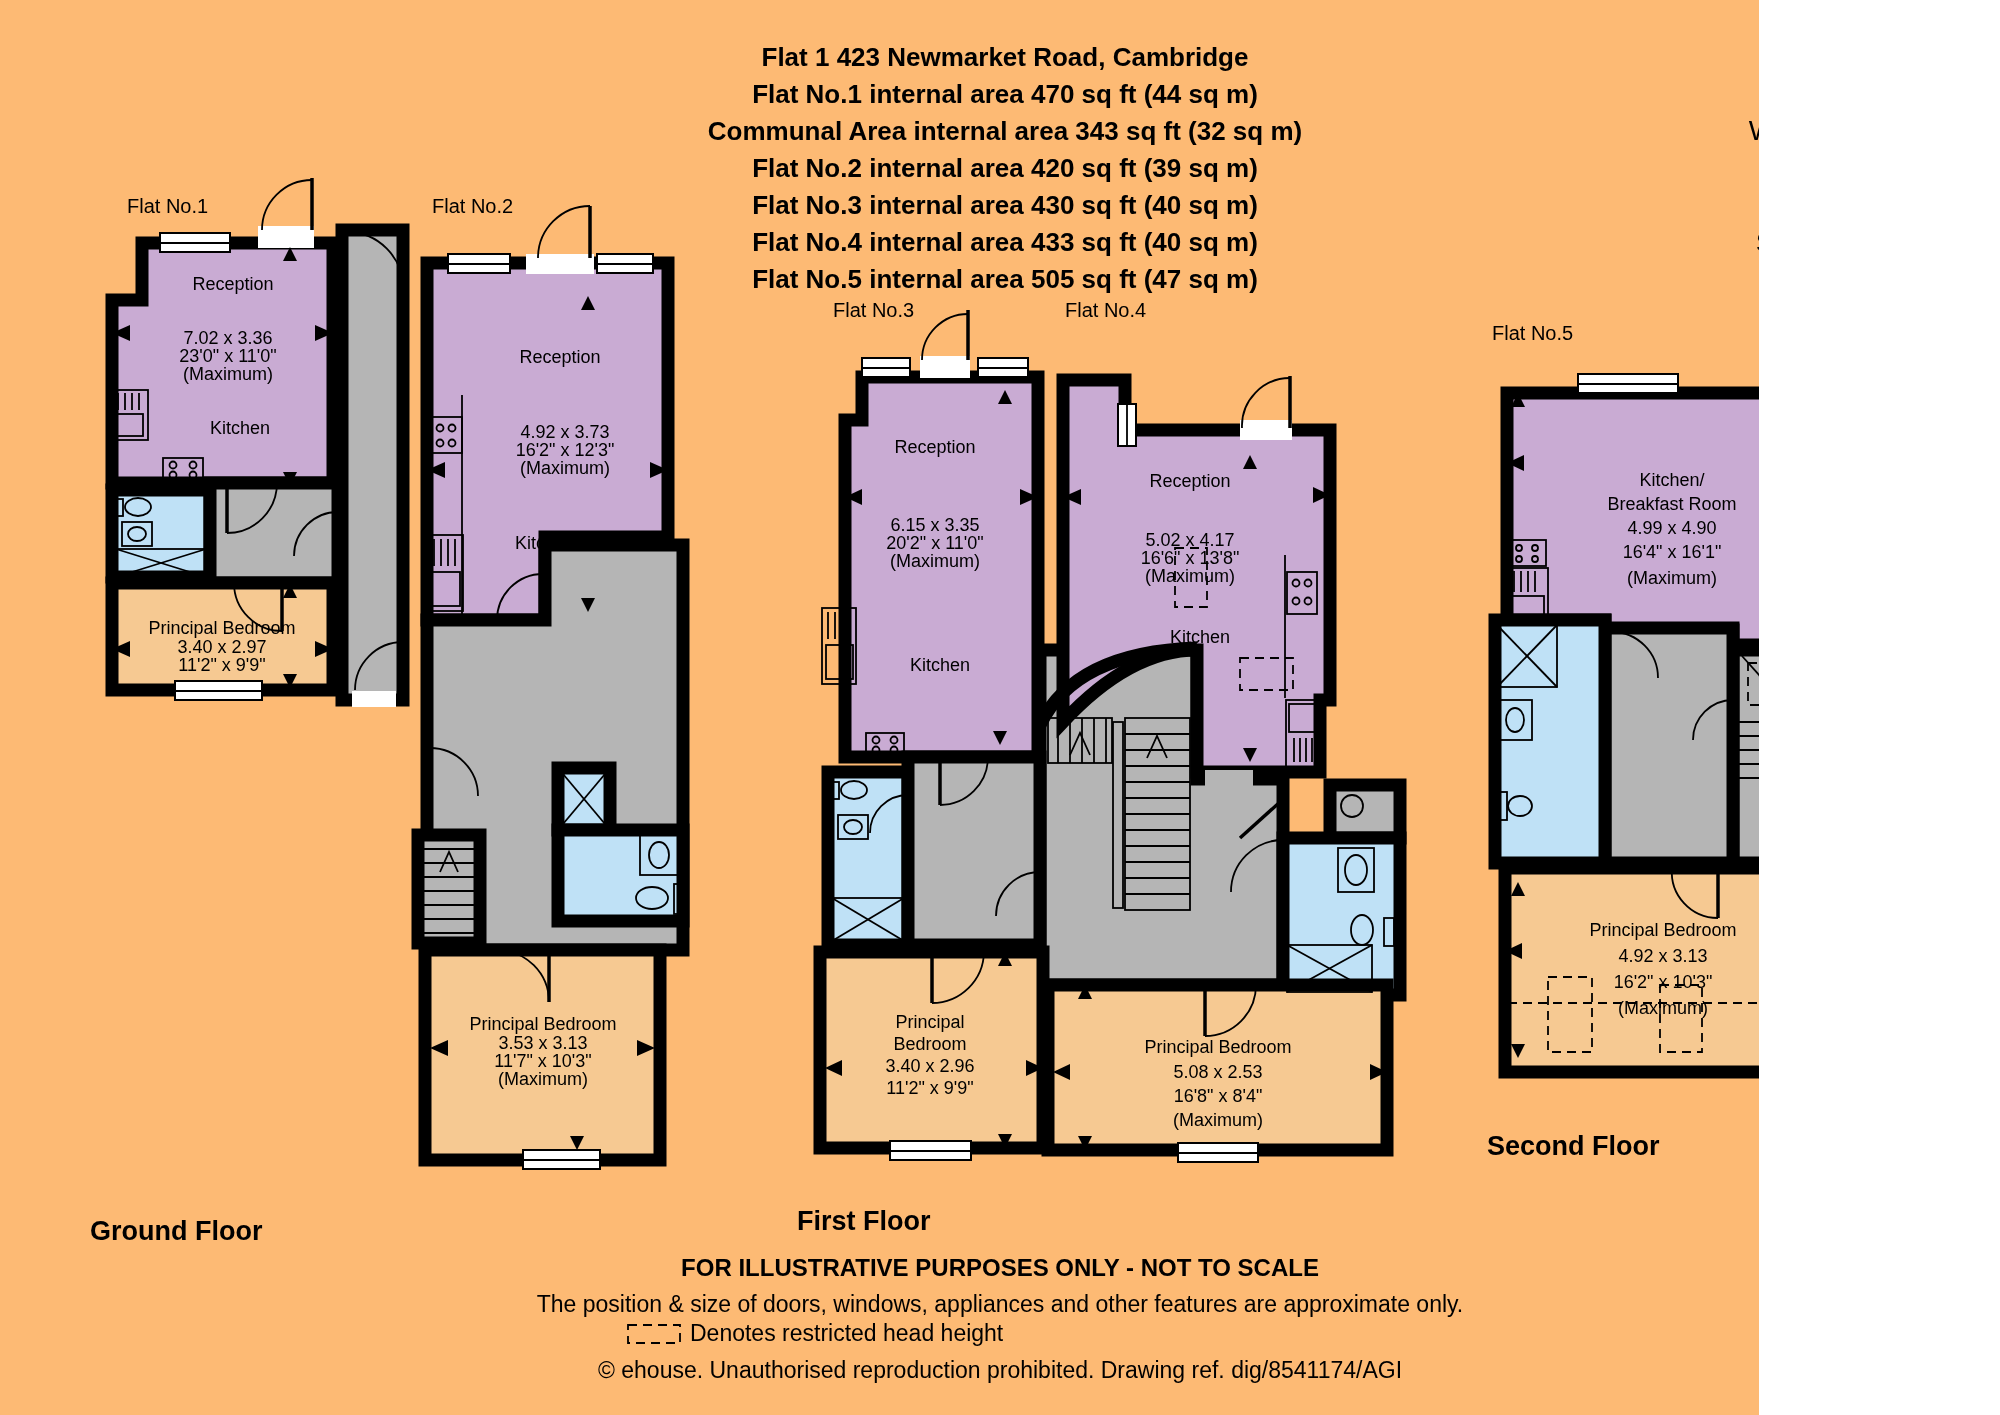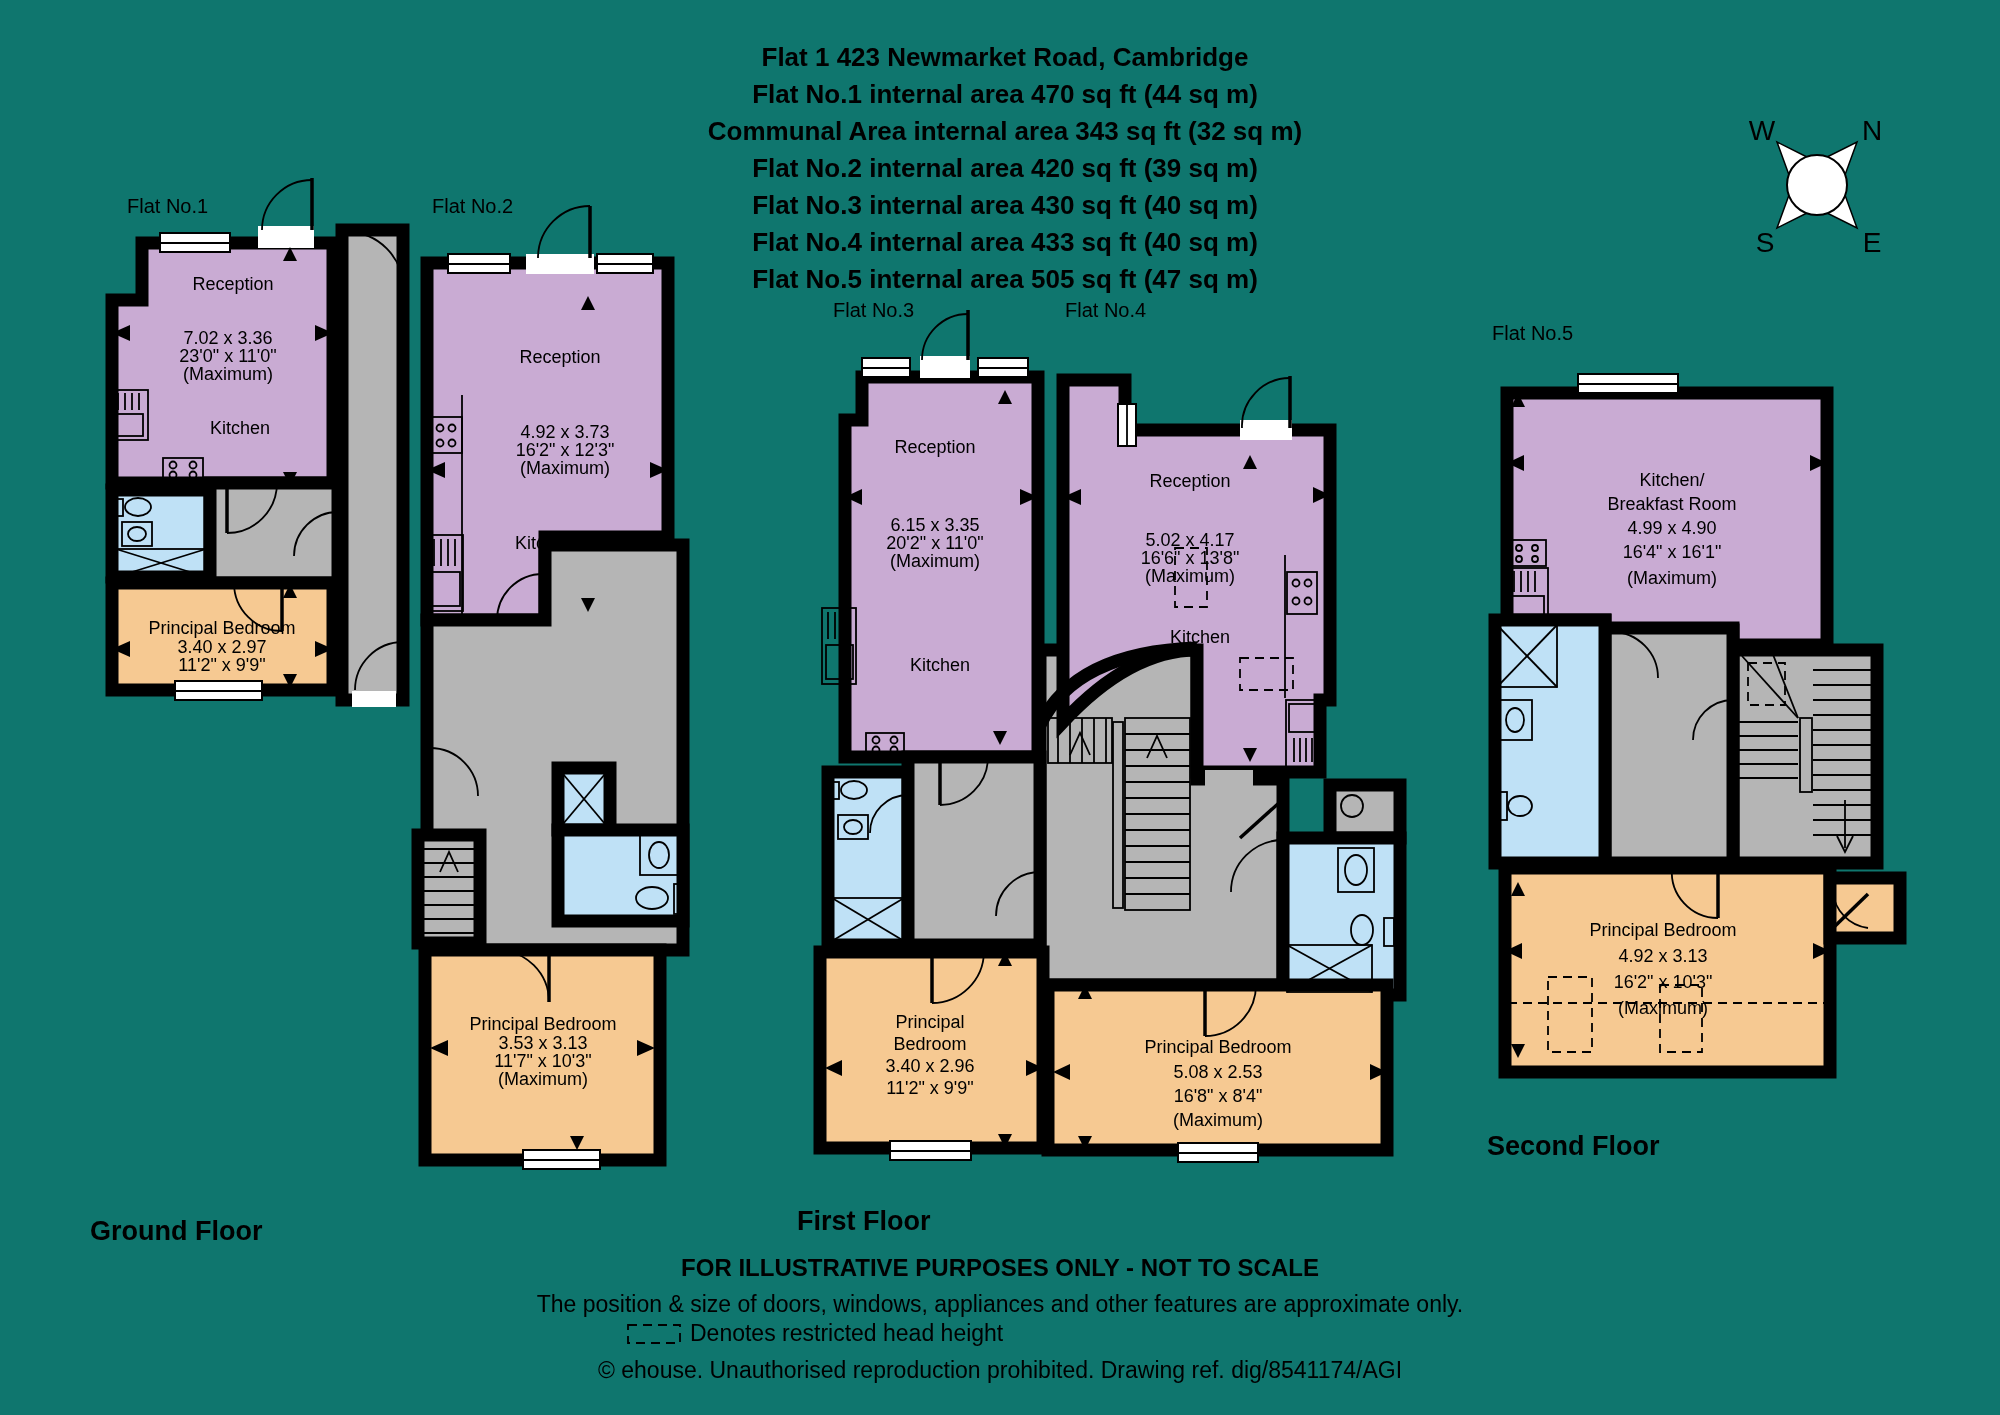--- a/index.html
+++ b/index.html
@@ -1,16 +1,16 @@
 <!DOCTYPE html>
 <html><head>
 <meta charset="utf-8">
 <style>
   html,body{margin:0;padding:0;background:#ffffff;}
-  #canvas{position:relative;width:2000px;height:1415px;background:#0f766e;overflow:hidden;
+  #canvas{position:relative;width:1759px;height:1415px;background:#fdba74;overflow:hidden;
           font-family:"Liberation Sans",sans-serif;}
   svg{position:absolute;left:0;top:0;}
   svg text{font-family:"Liberation Sans",sans-serif;fill:#000;}
   .room{stroke:#000;stroke-width:13;stroke-linejoin:miter;}
   .pu{fill:#c9abd3;}
   .or{fill:#f6c992;}
   .bl{fill:#bfe1f6;}
   .gy{fill:#b5b5b5;}
   .wh{fill:#ffffff;}
   .w{fill:none;stroke:#000;stroke-width:13;}

